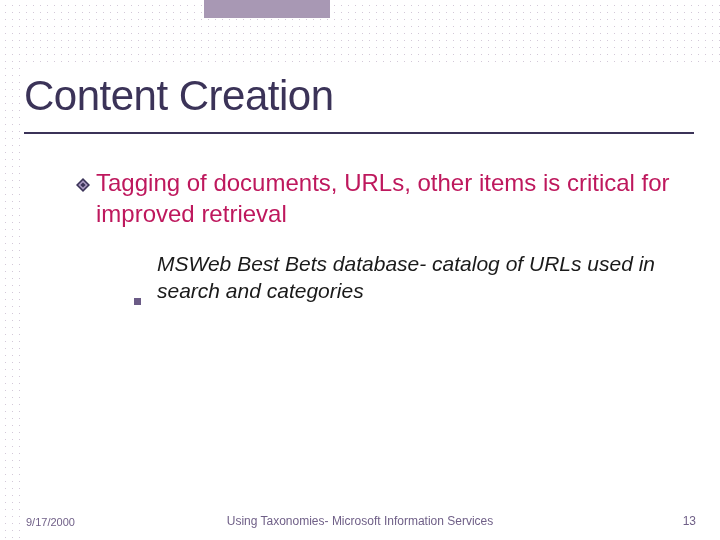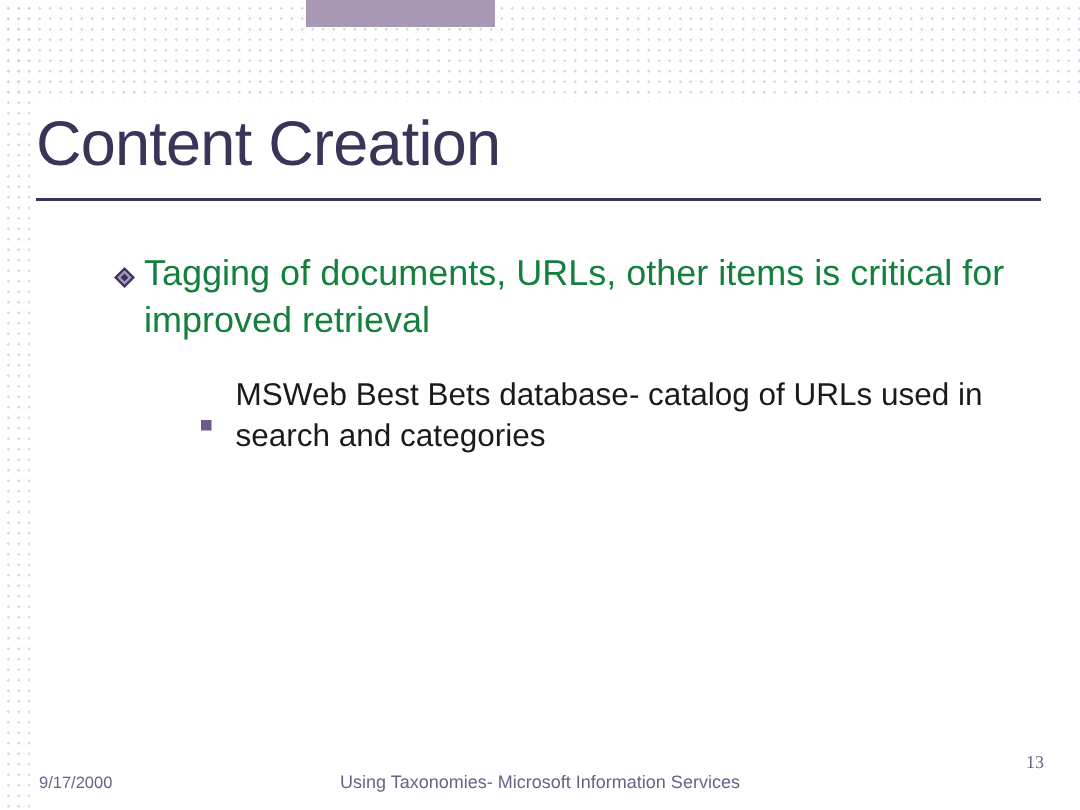--- a/index.html
+++ b/index.html
@@ -72,32 +72,33 @@
   }
   .diamond-bullet {
     flex: 0 0 auto;
     margin-top: 10px;
     margin-right: 6px;
   }
   .diamond-bullet svg { display: block; }
   .bullet-text {
     font-size: 24px;
     line-height: 1.28;
-    color: #15803d;
+    color: #be185d;
     font-family: Tahoma, Verdana, sans-serif;
   }
   .sub-list {
     margin-top: 22px;
     margin-left: 58px;
     width: 540px;
   }
   .sub-row {
     display: flex;
-    align-items: center;
+    align-items: flex-end;
     margin-bottom: 4px;
+    font-style: italic;
   }
   .square-bullet {
     flex: 0 0 auto;
     width: 7px; height: 7px;
     background: #6b5b86;
     margin-top: 11px;
     margin-right: 16px;
   }
   .sub-text {
     font-size: 21px;
@@ -119,24 +120,24 @@
     left: 0; right: 0;
     bottom: 12px;
     text-align: center;
     font-size: 12px;
     color: #6f5f87;
     font-family: Tahoma, Verdana, sans-serif;
   }
   .footer-page {
     position: absolute;
     right: 24px;
-    bottom: 24px;
+    bottom: 12px;
     font-size: 12px;
     color: #6f5f87;
-    font-family: Liberation Serif, serif;
+    font-family: Liberation Sans, sans-serif;
   }
 </style>
 </head>
 <body>
 
 <div class="slide">
 
   <div class="dot-area-left"></div>
   <div class="dot-area-top"></div>
   <div class="solid-bar"></div>

